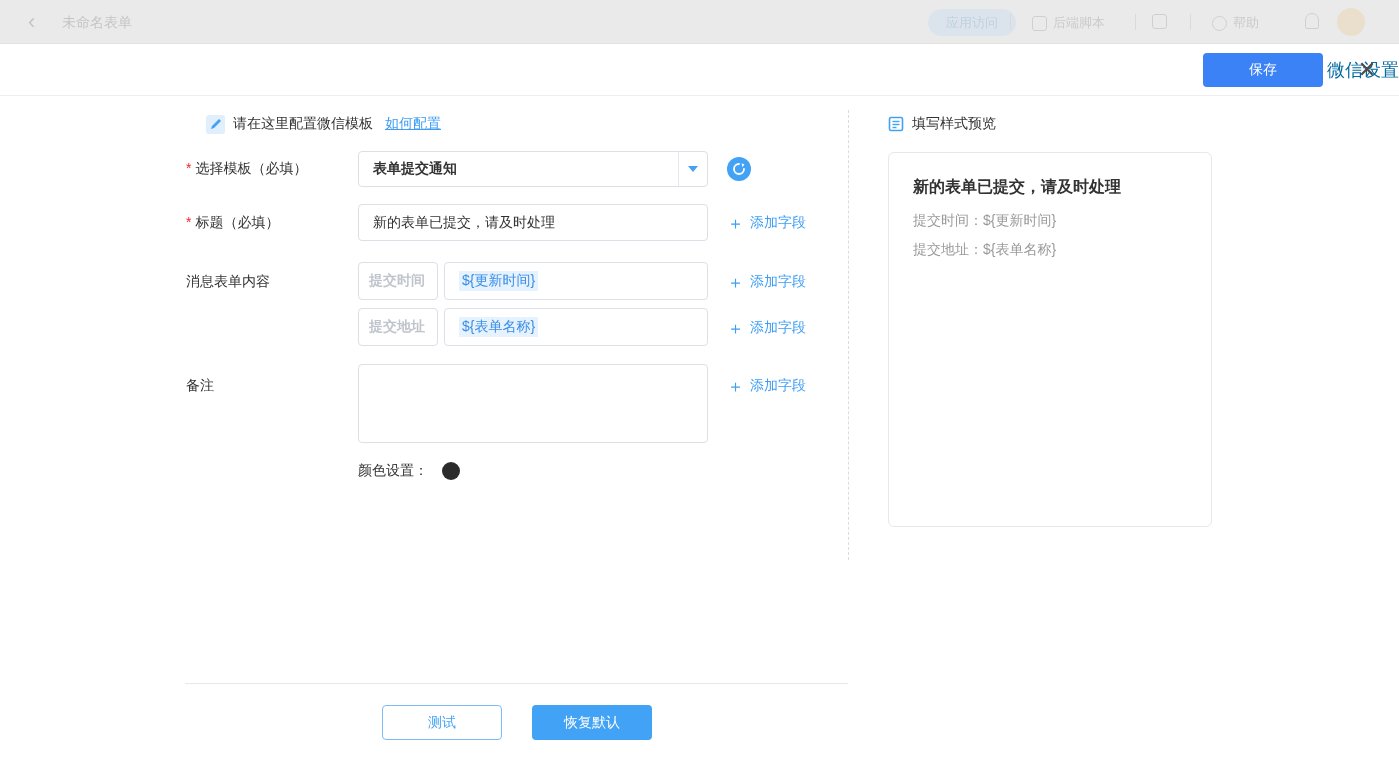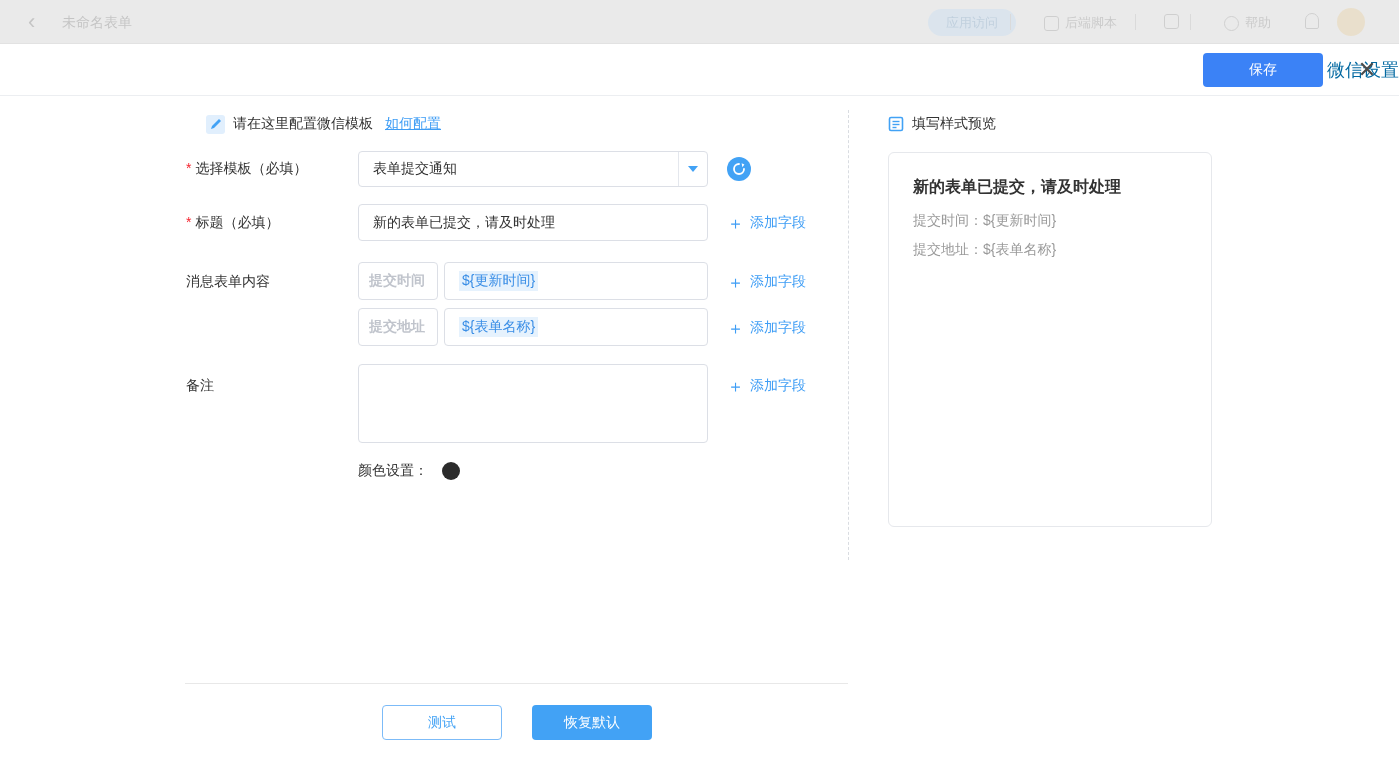--- a/index.html
+++ b/index.html
@@ -18,21 +18,21 @@
     position:relative; width:100%; height:100%; opacity:.32;
   }
   .tb-back { position:absolute; left:28px; top:8px; font-size:22px; color:#777; line-height:28px; }
   .tb-title { position:absolute; left:62px; top:14px; font-size:14px; color:#777; }
   .tb-pill {
     position:absolute; left:928px; top:9px; width:88px; height:27px;
     background:#bcd9f5; border-radius:14px; color:#6d9cc7;
     font-size:13px; text-align:center; line-height:27px;
   }
   .tb-sep { position:absolute; top:14px; width:1px; height:16px; background:#bbb; }
-  .tb-item { position:absolute; top:14px; font-size:13px; color:#888; display:flex; align-items:center; gap:6px;margin-left:12px; }
+  .tb-item { position:absolute; top:14px; font-size:13px; color:#888; display:flex; align-items:center; gap:6px; }
   .tb-ico { display:inline-block; width:15px; height:15px; border:1.5px solid #999; border-radius:3px; }
   .tb-ico.round { border-radius:50%; }
   .tb-bell { position:absolute; left:1305px; top:13px; width:14px; height:16px; border:1.5px solid #999; border-radius:7px 7px 2px 2px; }
   .tb-avatar { position:absolute; left:1337px; top:8px; width:28px; height:28px; border-radius:50%; background:#e8c98f; }
 
   
   .modal {
     position:absolute; top:44px; left:0; width:1399px; height:720px;
     background:#fff;
   }
@@ -60,21 +60,21 @@
   .hint-link { color:#3e9df5; text-decoration:underline; margin-left:4px; cursor:pointer; }
 
   .f-label { position:absolute; left:186px; font-size:14px; color:#333; }
   .req { color:#f5222d; margin-right:4px; }
 
   .select-box {
     position:absolute; top:107px; left:358px; width:350px; height:36px;
     border:1px solid #dcdfe6; border-radius:4px; background:#fff;
     display:flex; align-items:center; cursor:pointer;
   }
-  .select-text { flex:1; padding-left:14px; font-size:14px; color:#333; }
+  .select-text { flex:1; padding-left:14px; font-size:14px; color:#333;font-weight:bold; }
   .caret-cell { width:29px; height:100%; border-left:1px solid #e4e7ed; display:flex; align-items:center; justify-content:center; }
   .caret-down { width:0; height:0; border-left:5px solid transparent; border-right:5px solid transparent; border-top:6px solid #42a2f5; }
   .refresh-btn {
     position:absolute; top:113px; left:727px; width:24px; height:24px;
     background:#42a2f5; border-radius:50%; display:flex; align-items:center; justify-content:center; cursor:pointer;
   }
 
   .text-input {
     border:1px solid #dcdfe6; border-radius:4px; background:#fff;
     font-size:14px; color:#333; padding:0 14px; font-family:inherit; outline:none;

